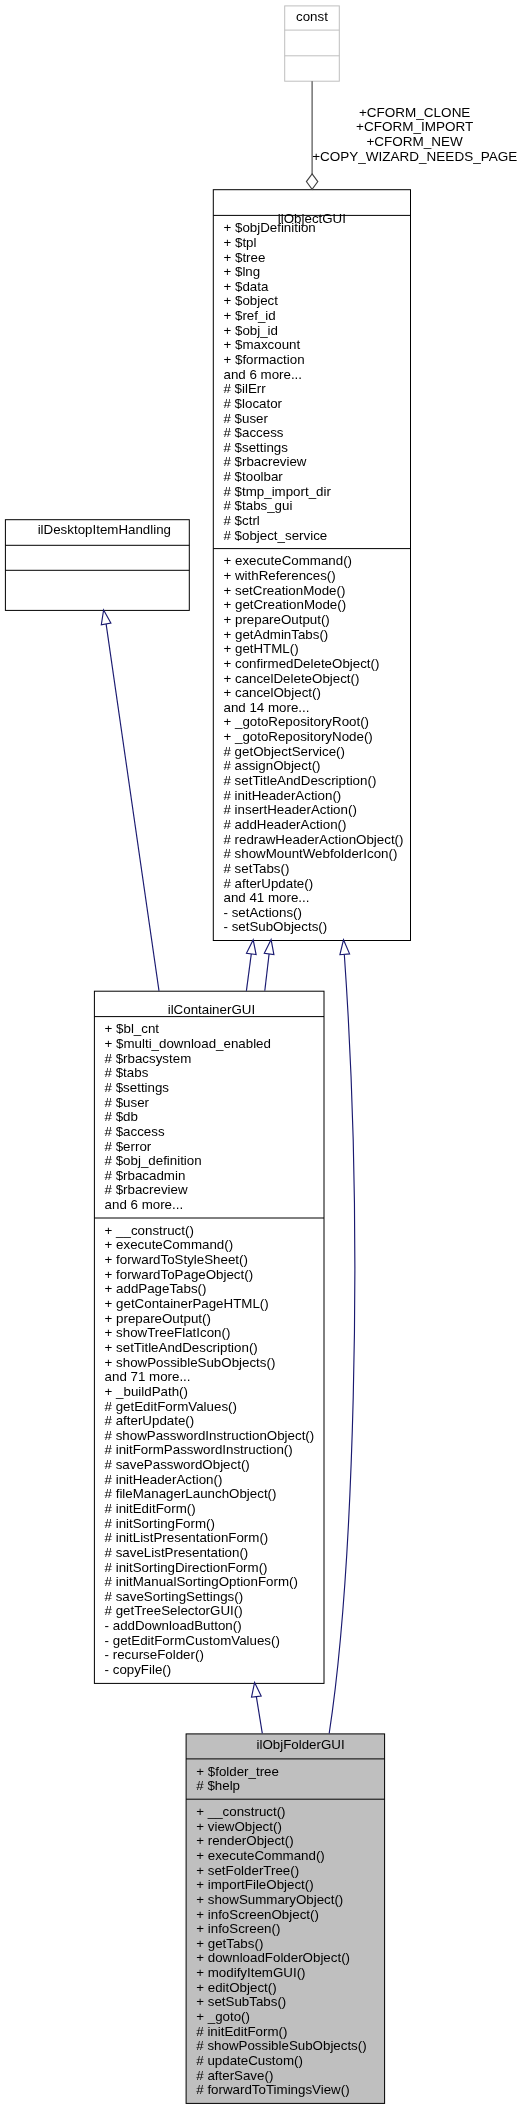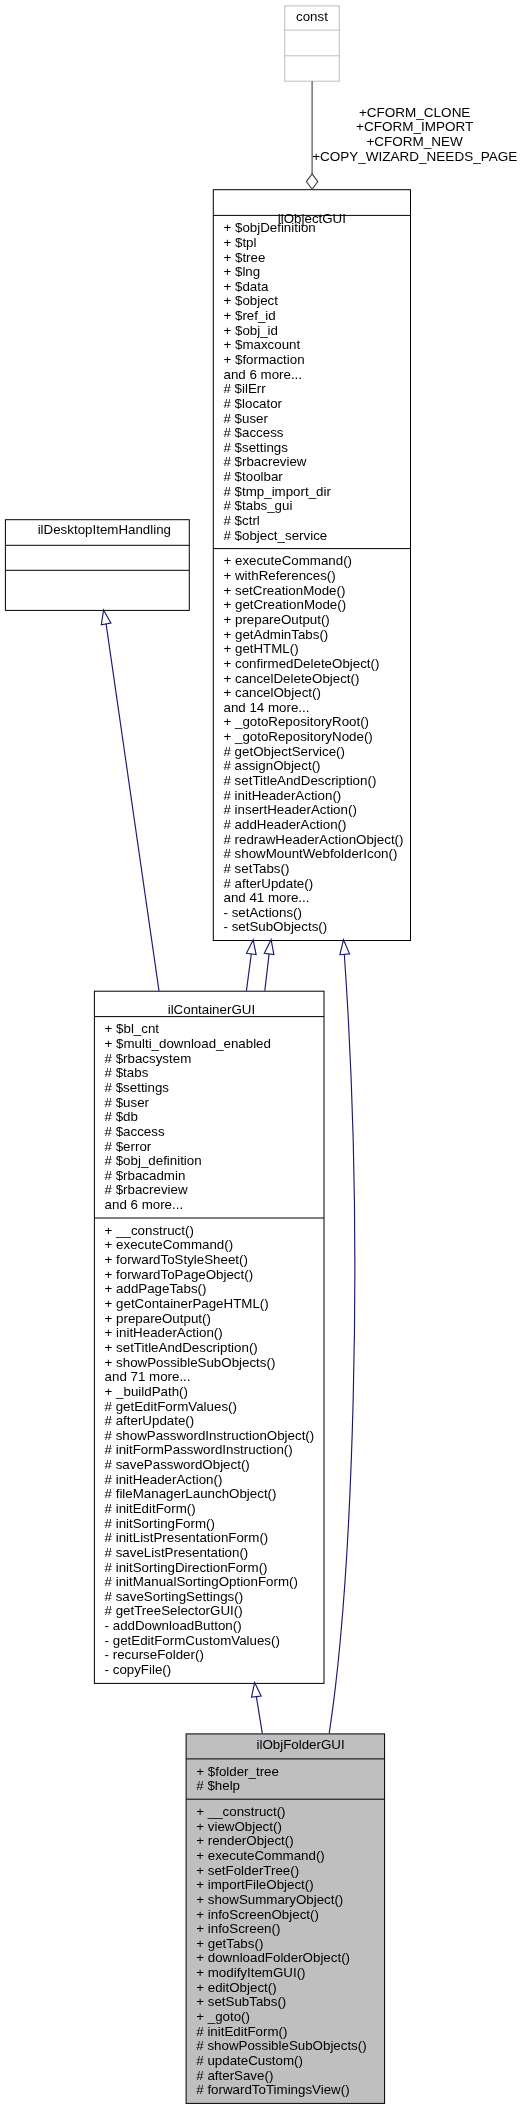--- a/index.html
+++ b/index.html
@@ -151,21 +151,21 @@
     <div class="row">and 6 more...</div>
   </div>
   <div class="compartment operations" style="left:10.7px;top:233.15px;width:218.9px;">
     <div class="row">+ __construct()</div>
     <div class="row">+ executeCommand()</div>
     <div class="row">+ forwardToStyleSheet()</div>
     <div class="row">+ forwardToPageObject()</div>
     <div class="row">+ addPageTabs()</div>
     <div class="row">+ getContainerPageHTML()</div>
     <div class="row">+ prepareOutput()</div>
-    <div class="row">+ initHeaderAction()</div>
+    <div class="row">+ showTreeFlatIcon()</div>
     <div class="row">+ setTitleAndDescription()</div>
     <div class="row">+ showPossibleSubObjects()</div>
     <div class="row">and 71 more...</div>
     <div class="row">+ _buildPath()</div>
     <div class="row"># getEditFormValues()</div>
     <div class="row"># afterUpdate()</div>
     <div class="row"># showPasswordInstructionObject()</div>
     <div class="row"># initFormPasswordInstruction()</div>
     <div class="row"># savePasswordObject()</div>
     <div class="row"># initHeaderAction()</div>

